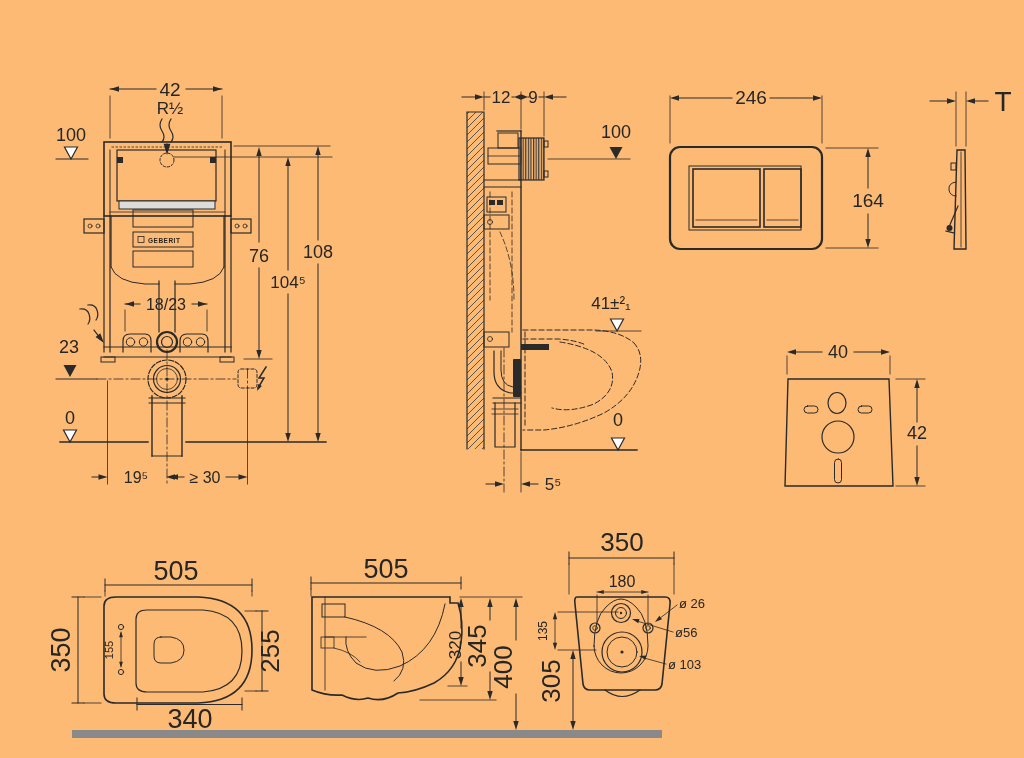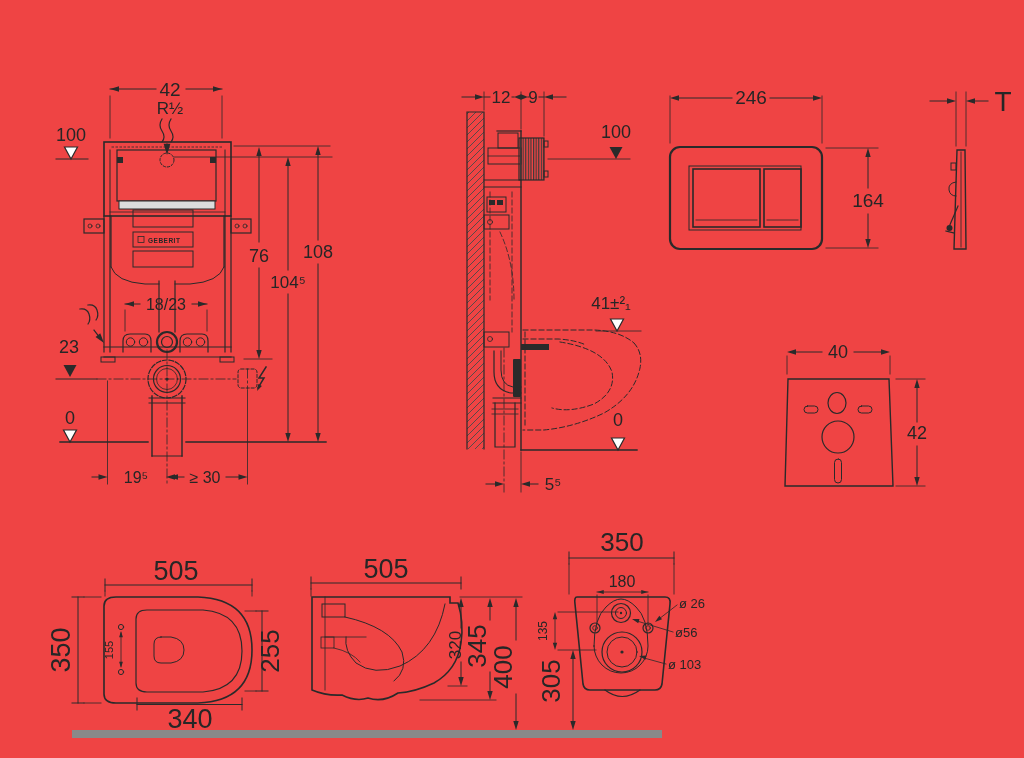--- a/index.html
+++ b/index.html
@@ -1,16 +1,16 @@
 <!DOCTYPE html>
 <html><head>
 <meta charset="utf-8">
 <style>
   html,body{margin:0;padding:0;background:#ffffff;}
-  .stage{width:1024px;height:758px;position:relative;background:#ef4444;overflow:hidden;}
+  .stage{width:1024px;height:758px;position:relative;background:#fdba74;overflow:hidden;}
   .ln{stroke:#2a2a2a;fill:none;stroke-linecap:square;}
   .w20{stroke-width:2.2}.w16{stroke-width:1.6}.w14{stroke-width:1.4}.w12{stroke-width:1.2}
   .w10{stroke-width:1}.w08{stroke-width:.8}
   .dash{stroke-dasharray:5 3}.dashs{stroke-dasharray:2.2 2}.dashdot{stroke-dasharray:9 3 2 3}
   .dot{stroke-dasharray:1.5 2.5}
   .fillshape{fill:#2a2a2a;stroke:none}
   .ah{fill:#2a2a2a;stroke:none}
   .lvlo{fill:#ffffff;stroke:#2a2a2a;stroke-width:1.2}
   .lvlf{fill:#2a2a2a;stroke:none}
   .shade{fill:#dcdcdc;stroke:#2a2a2a;stroke-width:1}

